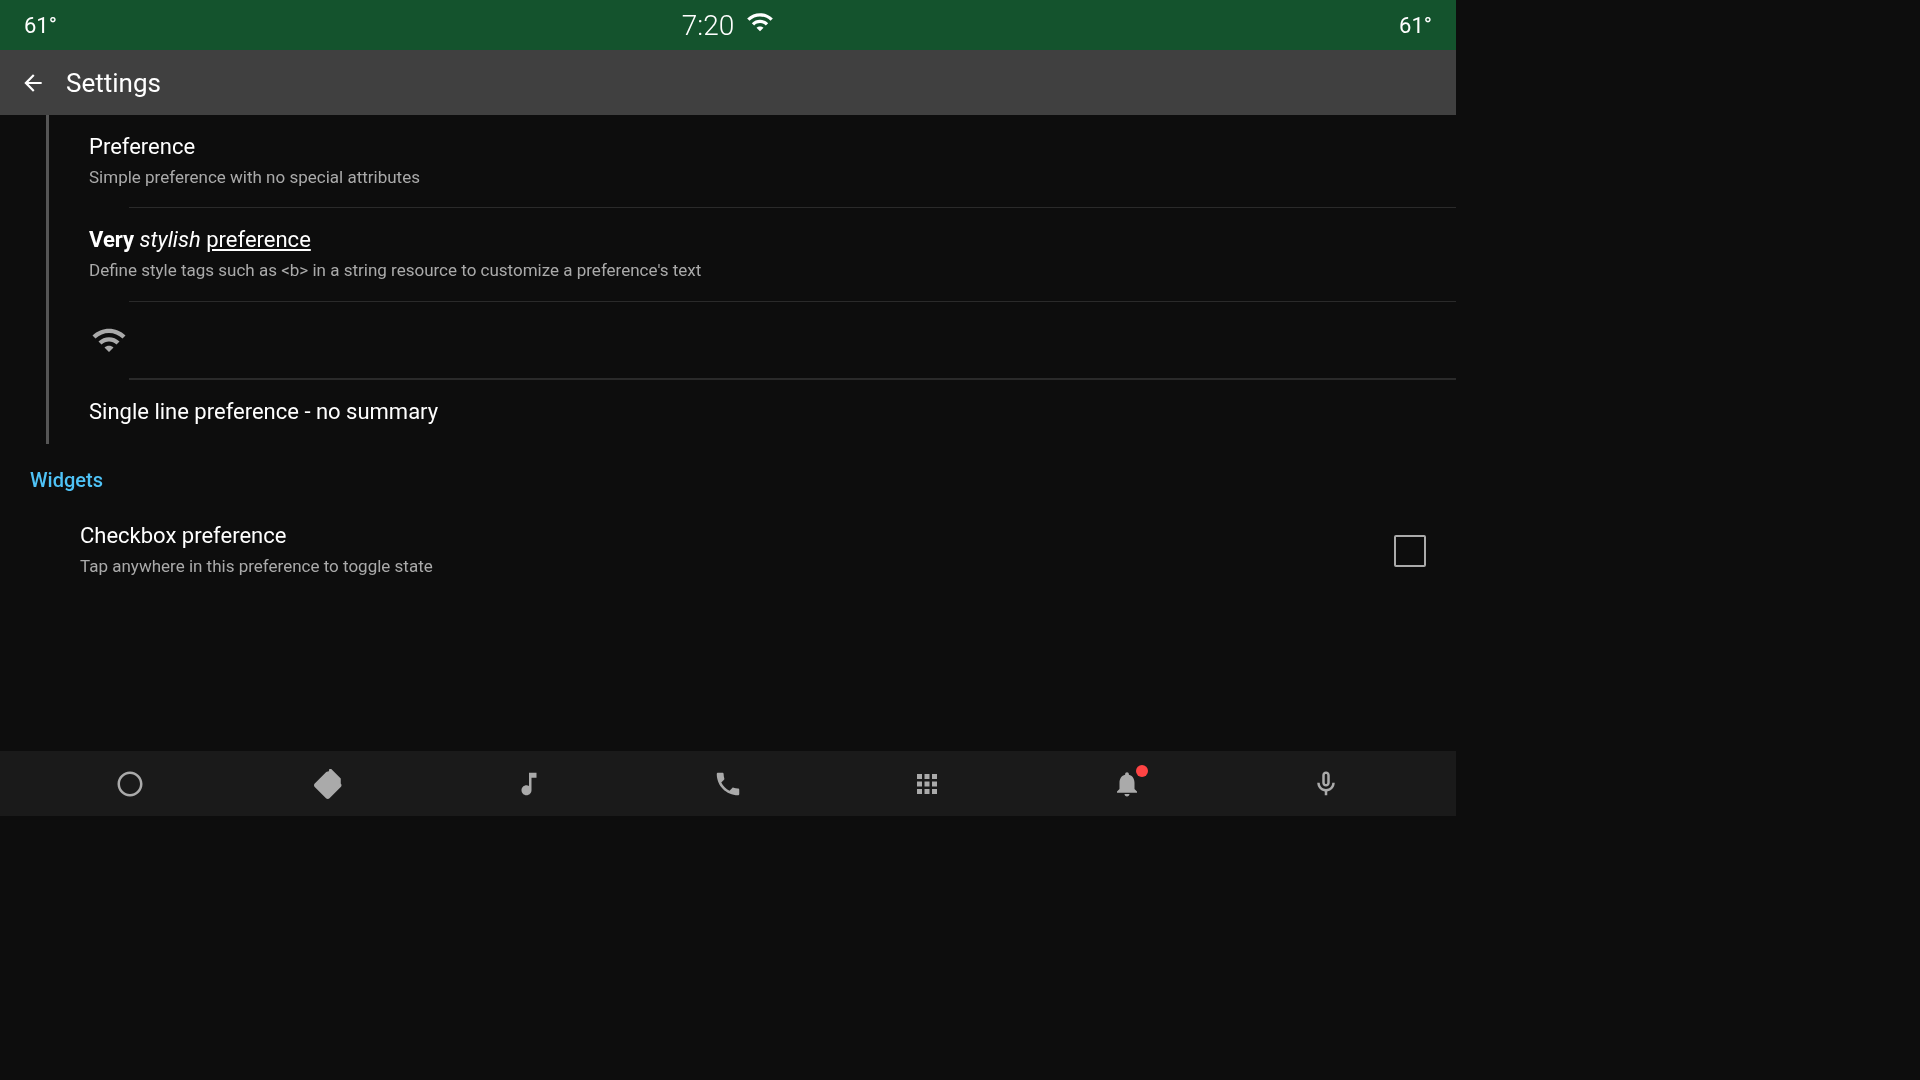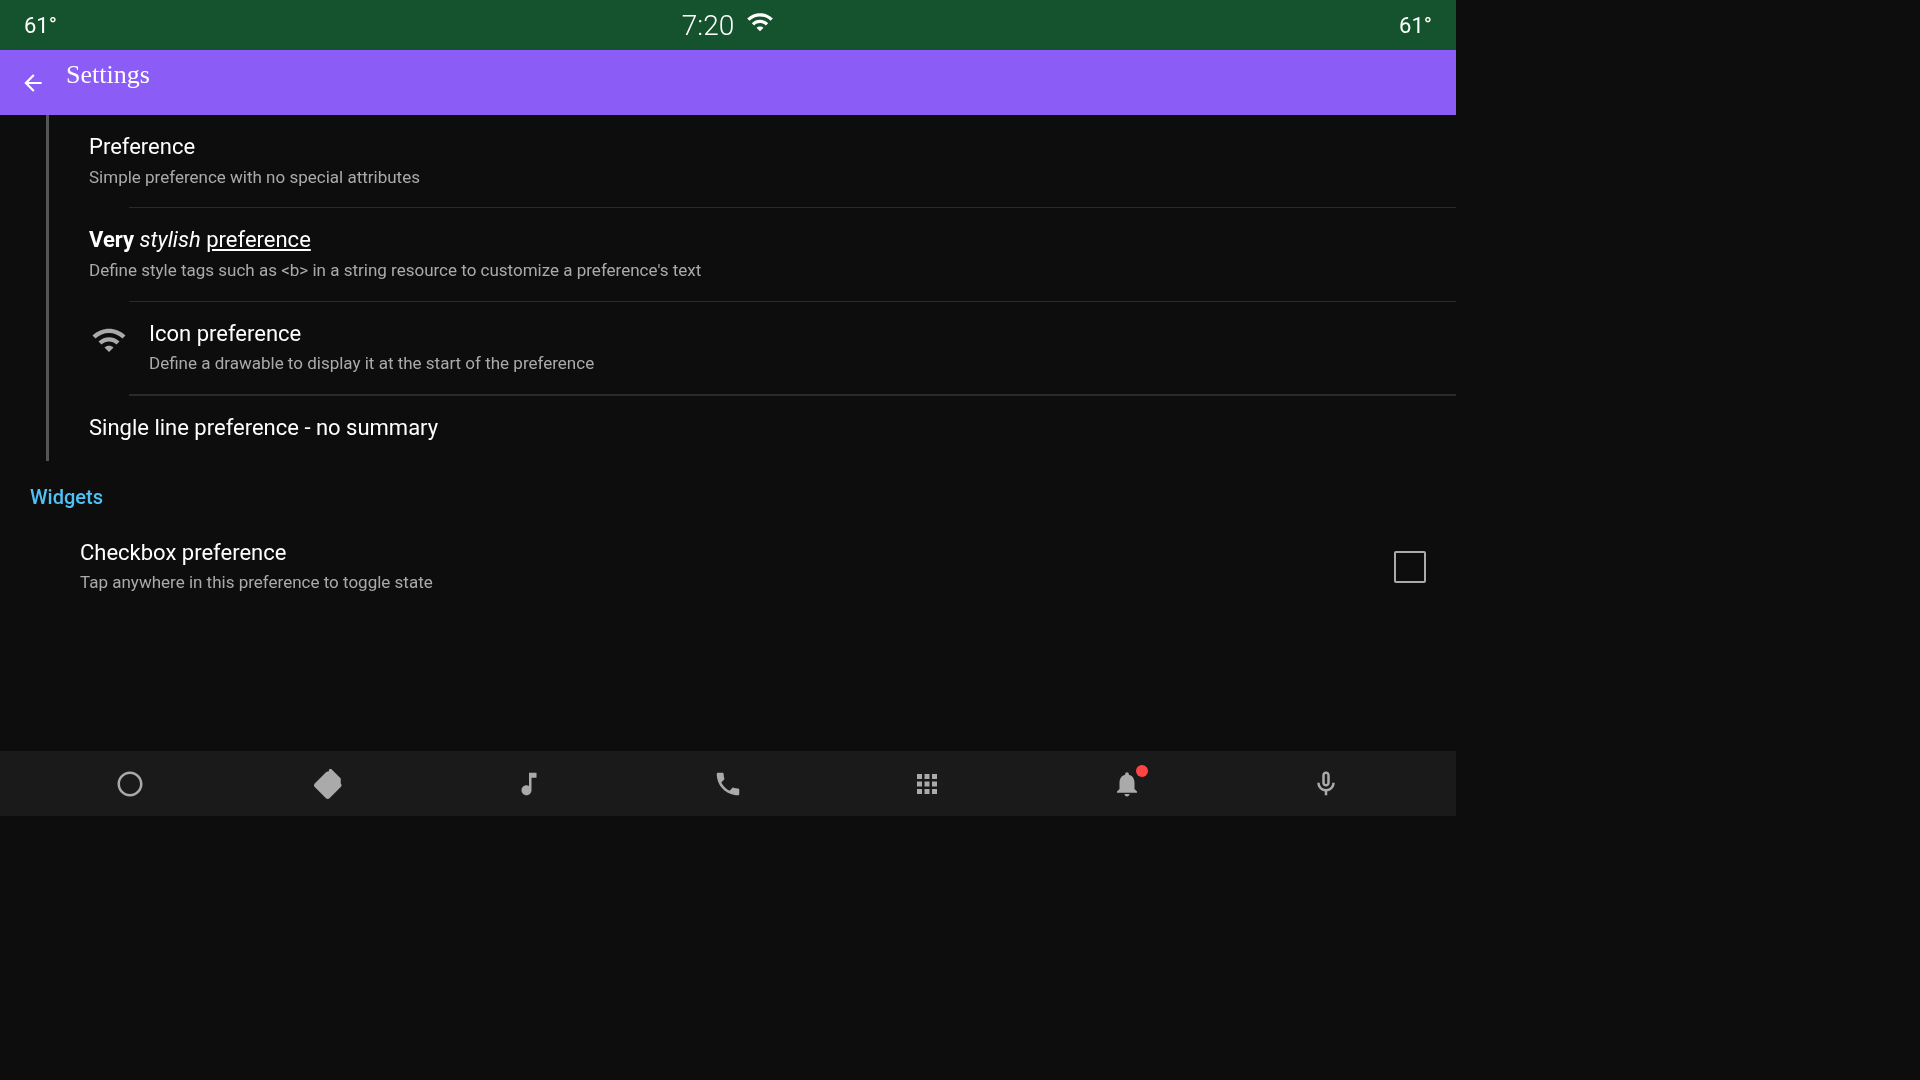--- a/index.html
+++ b/index.html
@@ -43,24 +43,24 @@
 
     .wifi-icon svg {
       width: 28px;
       height: 28px;
       fill: white;
     }
 
     
     .header {
       display: flex;
+      align-items: center;
       padding: 10px 20px;
       height: 65px;
-      background-color: #8b5cf6;
-      font-family: Liberation Serif, serif;
+      background-color: #404040;
     }
 
     .back-button {
       cursor: pointer;
       margin-right: 20px;
       display: flex;
       align-items: center;
     }
 
     .back-button svg {
@@ -280,24 +280,20 @@
     </div>
 
     <div class="divider"></div>
 
     <div class="preference-item">
       <div class="pref-icon">
         <svg width="36" height="36" viewBox="0 0 24 24" fill="#aaaaaa">
           <path d="M1 9l2 2c4.97-4.97 13.03-4.97 18 0l2-2C16.93 2.93 7.08 2.93 1 9zm8 8l3 3 3-3c-1.65-1.66-4.34-1.66-6 0zm-4-4l2 2c2.76-2.76 7.24-2.76 10 0l2-2C15.14 9.14 8.87 9.14 5 13z"></path>
         </svg>
       </div>
-      <div class="preference-text">
-        <div class="preference-title">Icon preference</div>
-        <div class="preference-summary">Define a drawable to display it at the start of the preference</div>
-      </div>
     </div>
 
     <div class="divider"></div>
 
 
     <div class="divider"></div>
 
     <div class="preference-item">
       <div class="preference-text">
         <div class="preference-title">Single line preference - no summary</div>

